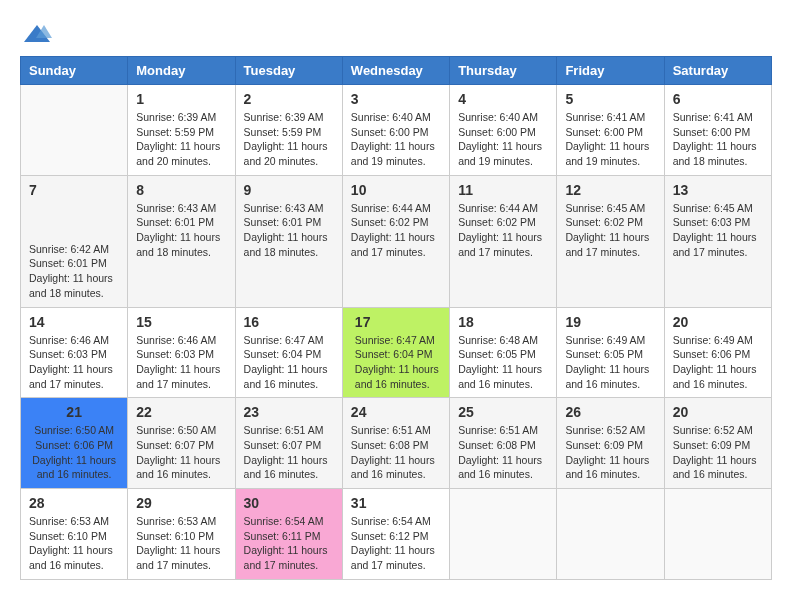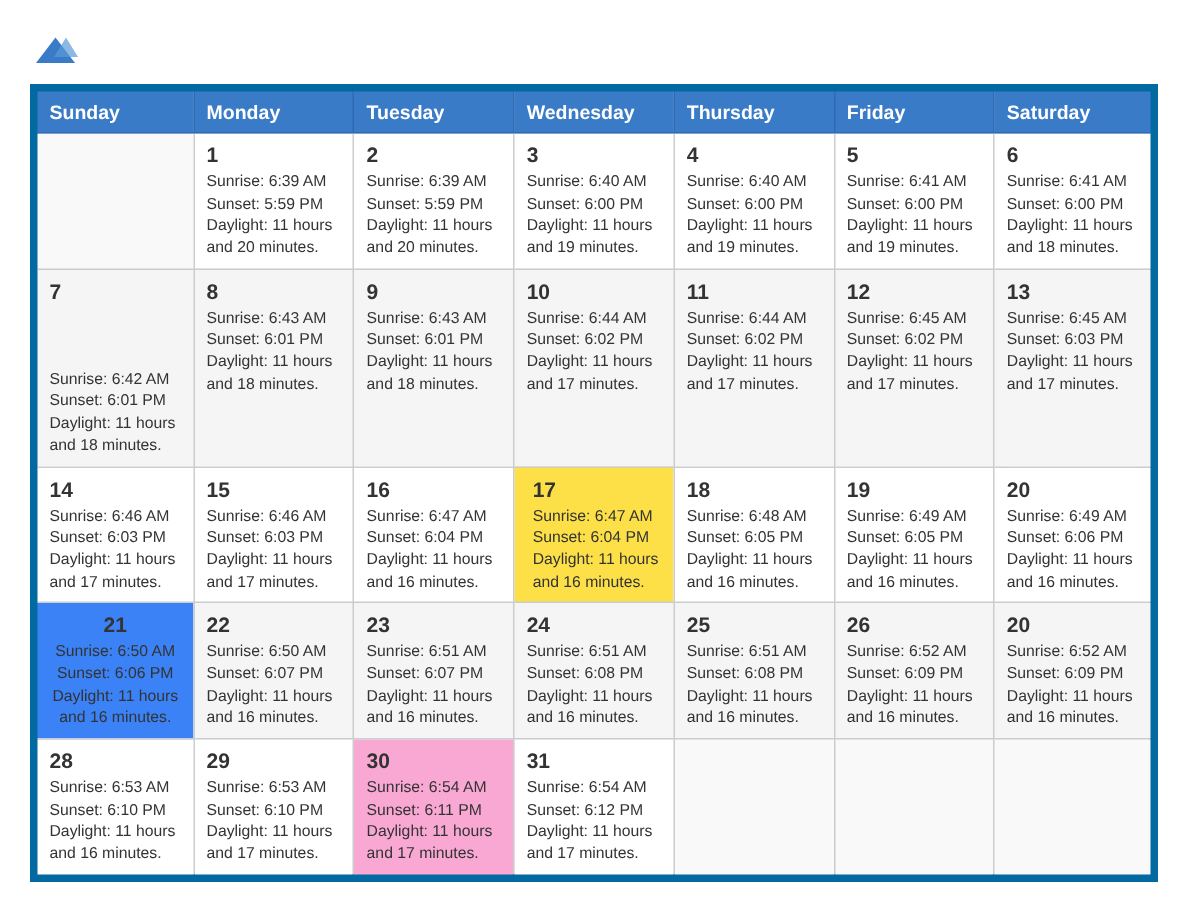--- a/index.html
+++ b/index.html
@@ -43,21 +43,21 @@
       font-weight: bold;
       color: #333;
     }
     .location {
       font-size: 16px;
       color: #555;
     }
     .calendar {
       width: 100%;
       border-collapse: collapse;
-      border: 5px solid #0369a1;
+      border: 1px solid #0369a1;
     }
     .calendar th {
       background-color: #3a7bc8;
       color: white;
       text-align: left;
       padding: 6px 8px;
       font-size: 13px;
       font-weight: bold;
       border: 1px solid #2e6ab5;
     }
@@ -241,21 +241,21 @@
 Daylight: 11 hours
 and 17 minutes.</div>
         </td>
         <td style="background-color: rgb(255, 255, 255);">
           <span class="day-number">16</span>
           <div class="day-info" style="white-space: pre-line;">Sunrise: 6:47 AM
 Sunset: 6:04 PM
 Daylight: 11 hours
 and 16 minutes.</div>
         </td>
-        <td style="background-color: #fde047; padding-left: 12px;">
+        <td style="background-color: #bef264; padding-left: 12px;">
           <span class="day-number">17</span>
           <div class="day-info" style="white-space: pre-line;">Sunrise: 6:47 AM
 Sunset: 6:04 PM
 Daylight: 11 hours
 and 16 minutes.</div>
         </td>
         <td style="background-color: rgb(255, 255, 255);">
           <span class="day-number">18</span>
           <div class="day-info" style="white-space: pre-line;">Sunrise: 6:48 AM
 Sunset: 6:05 PM

